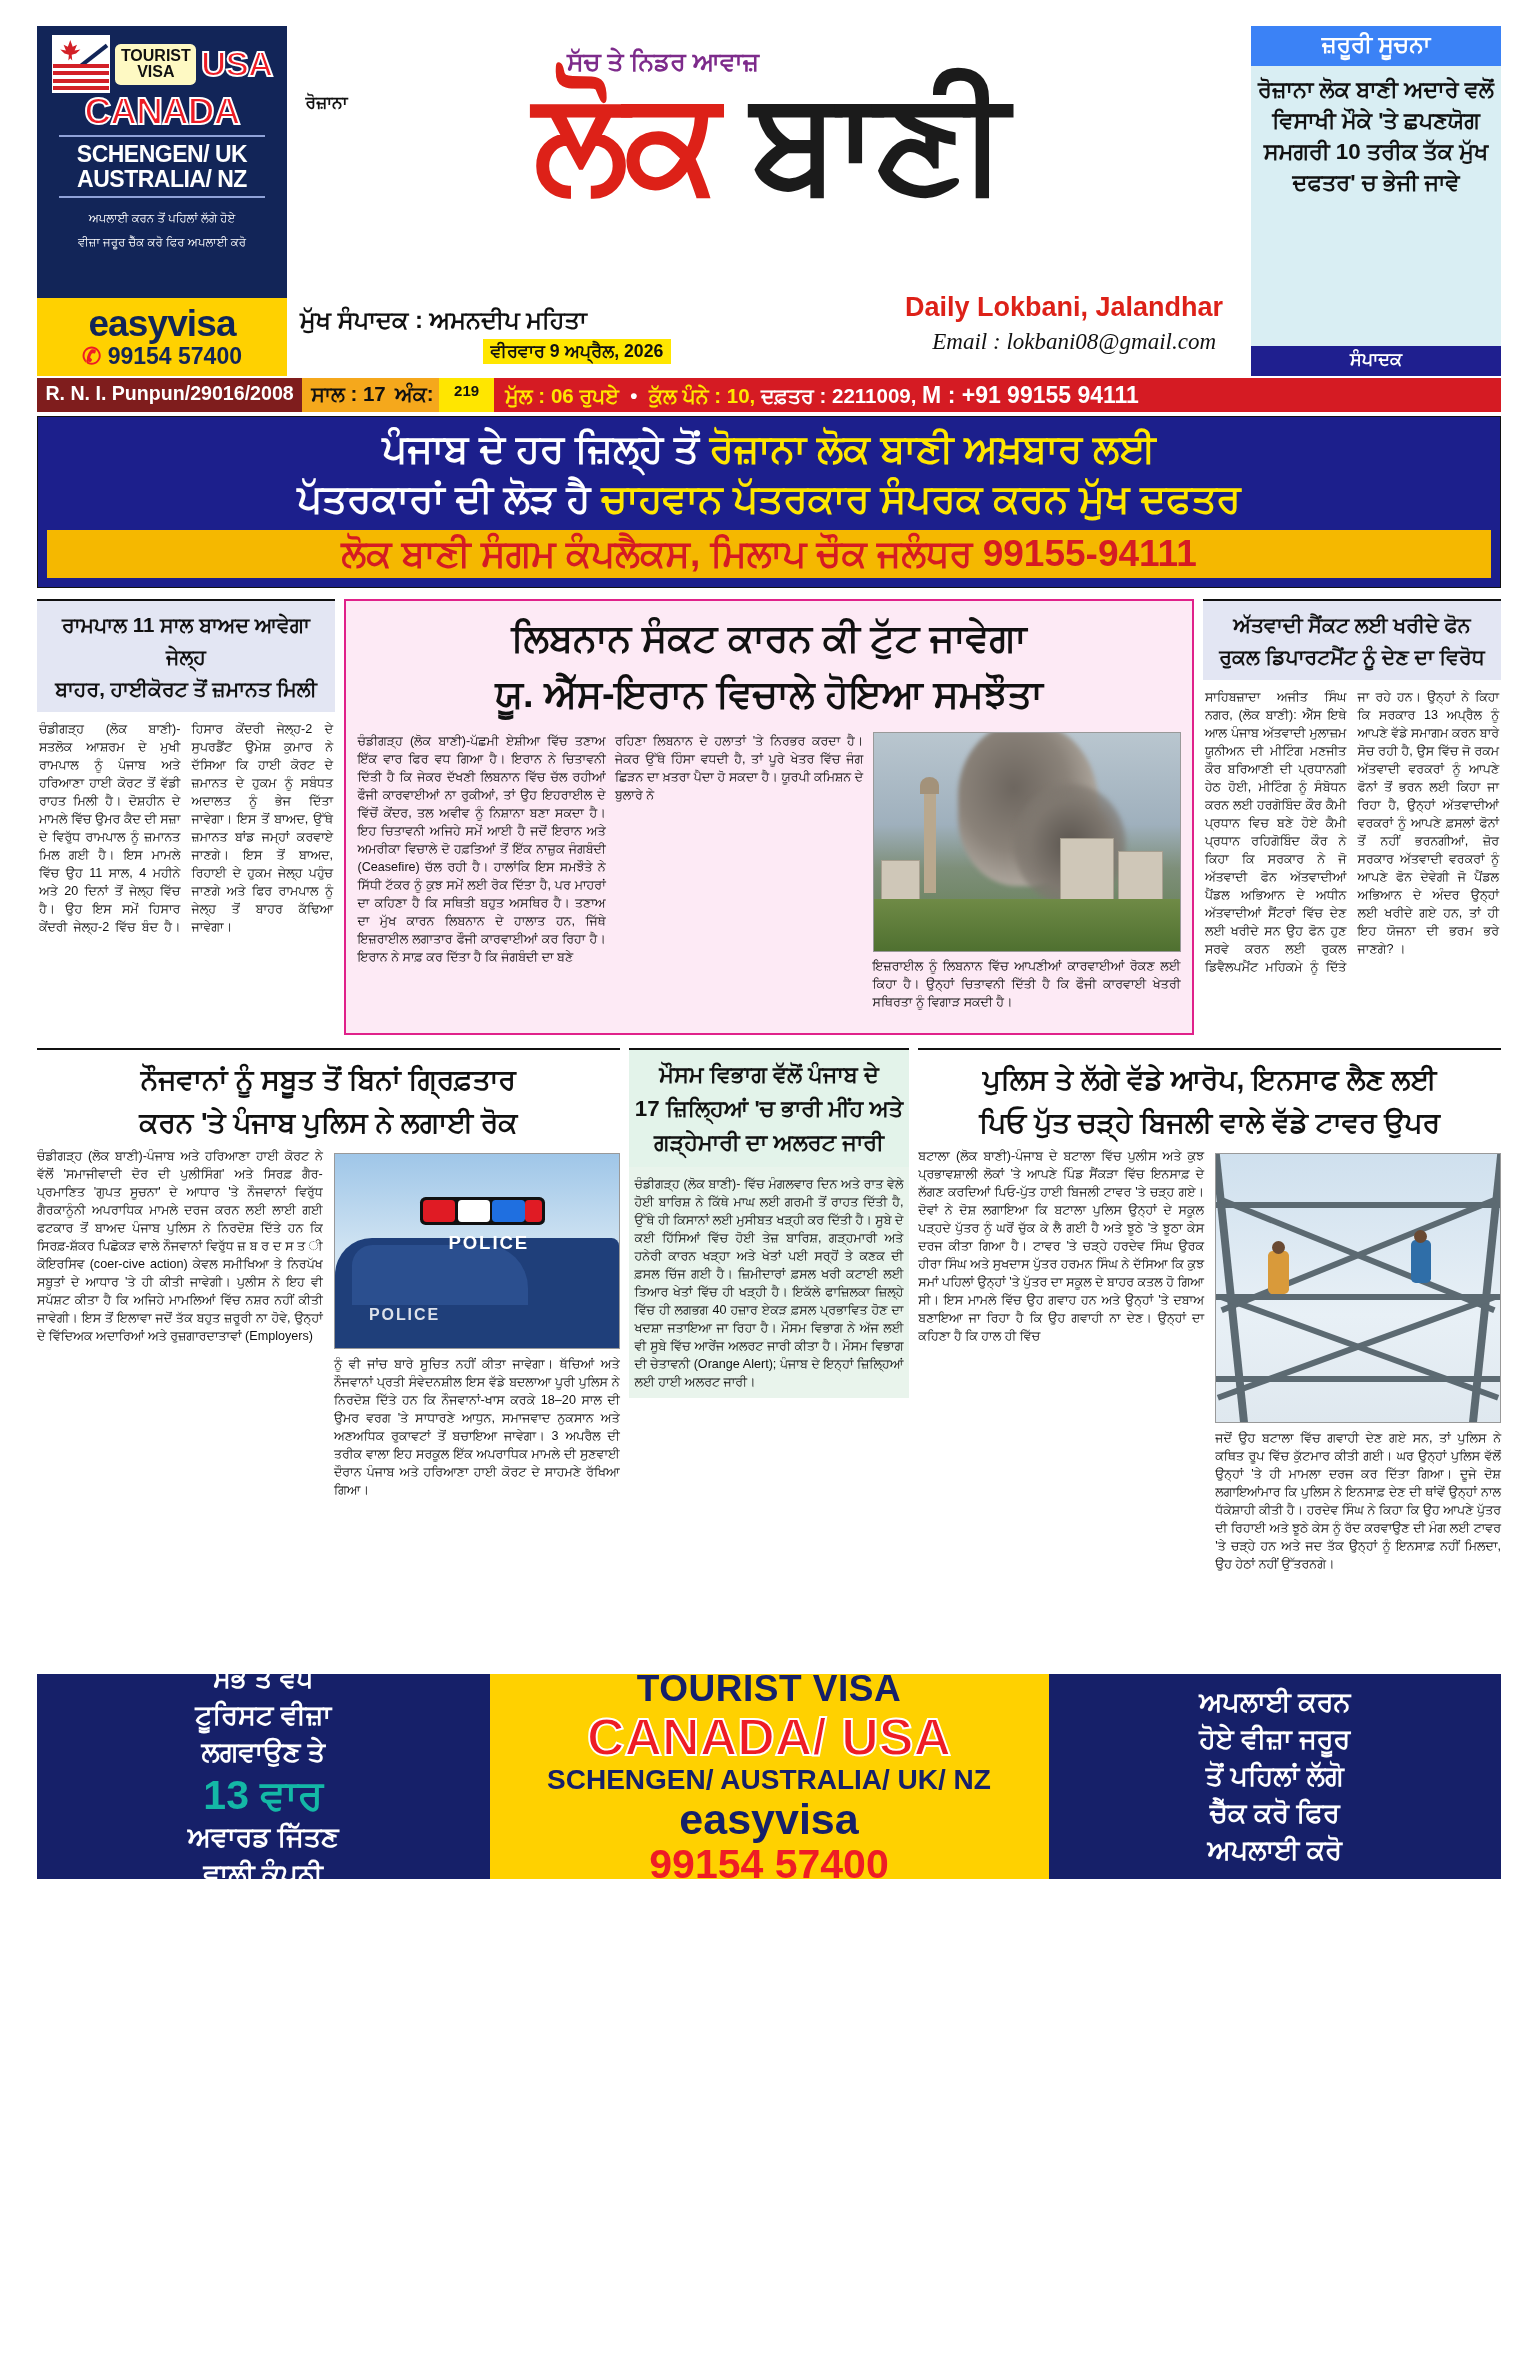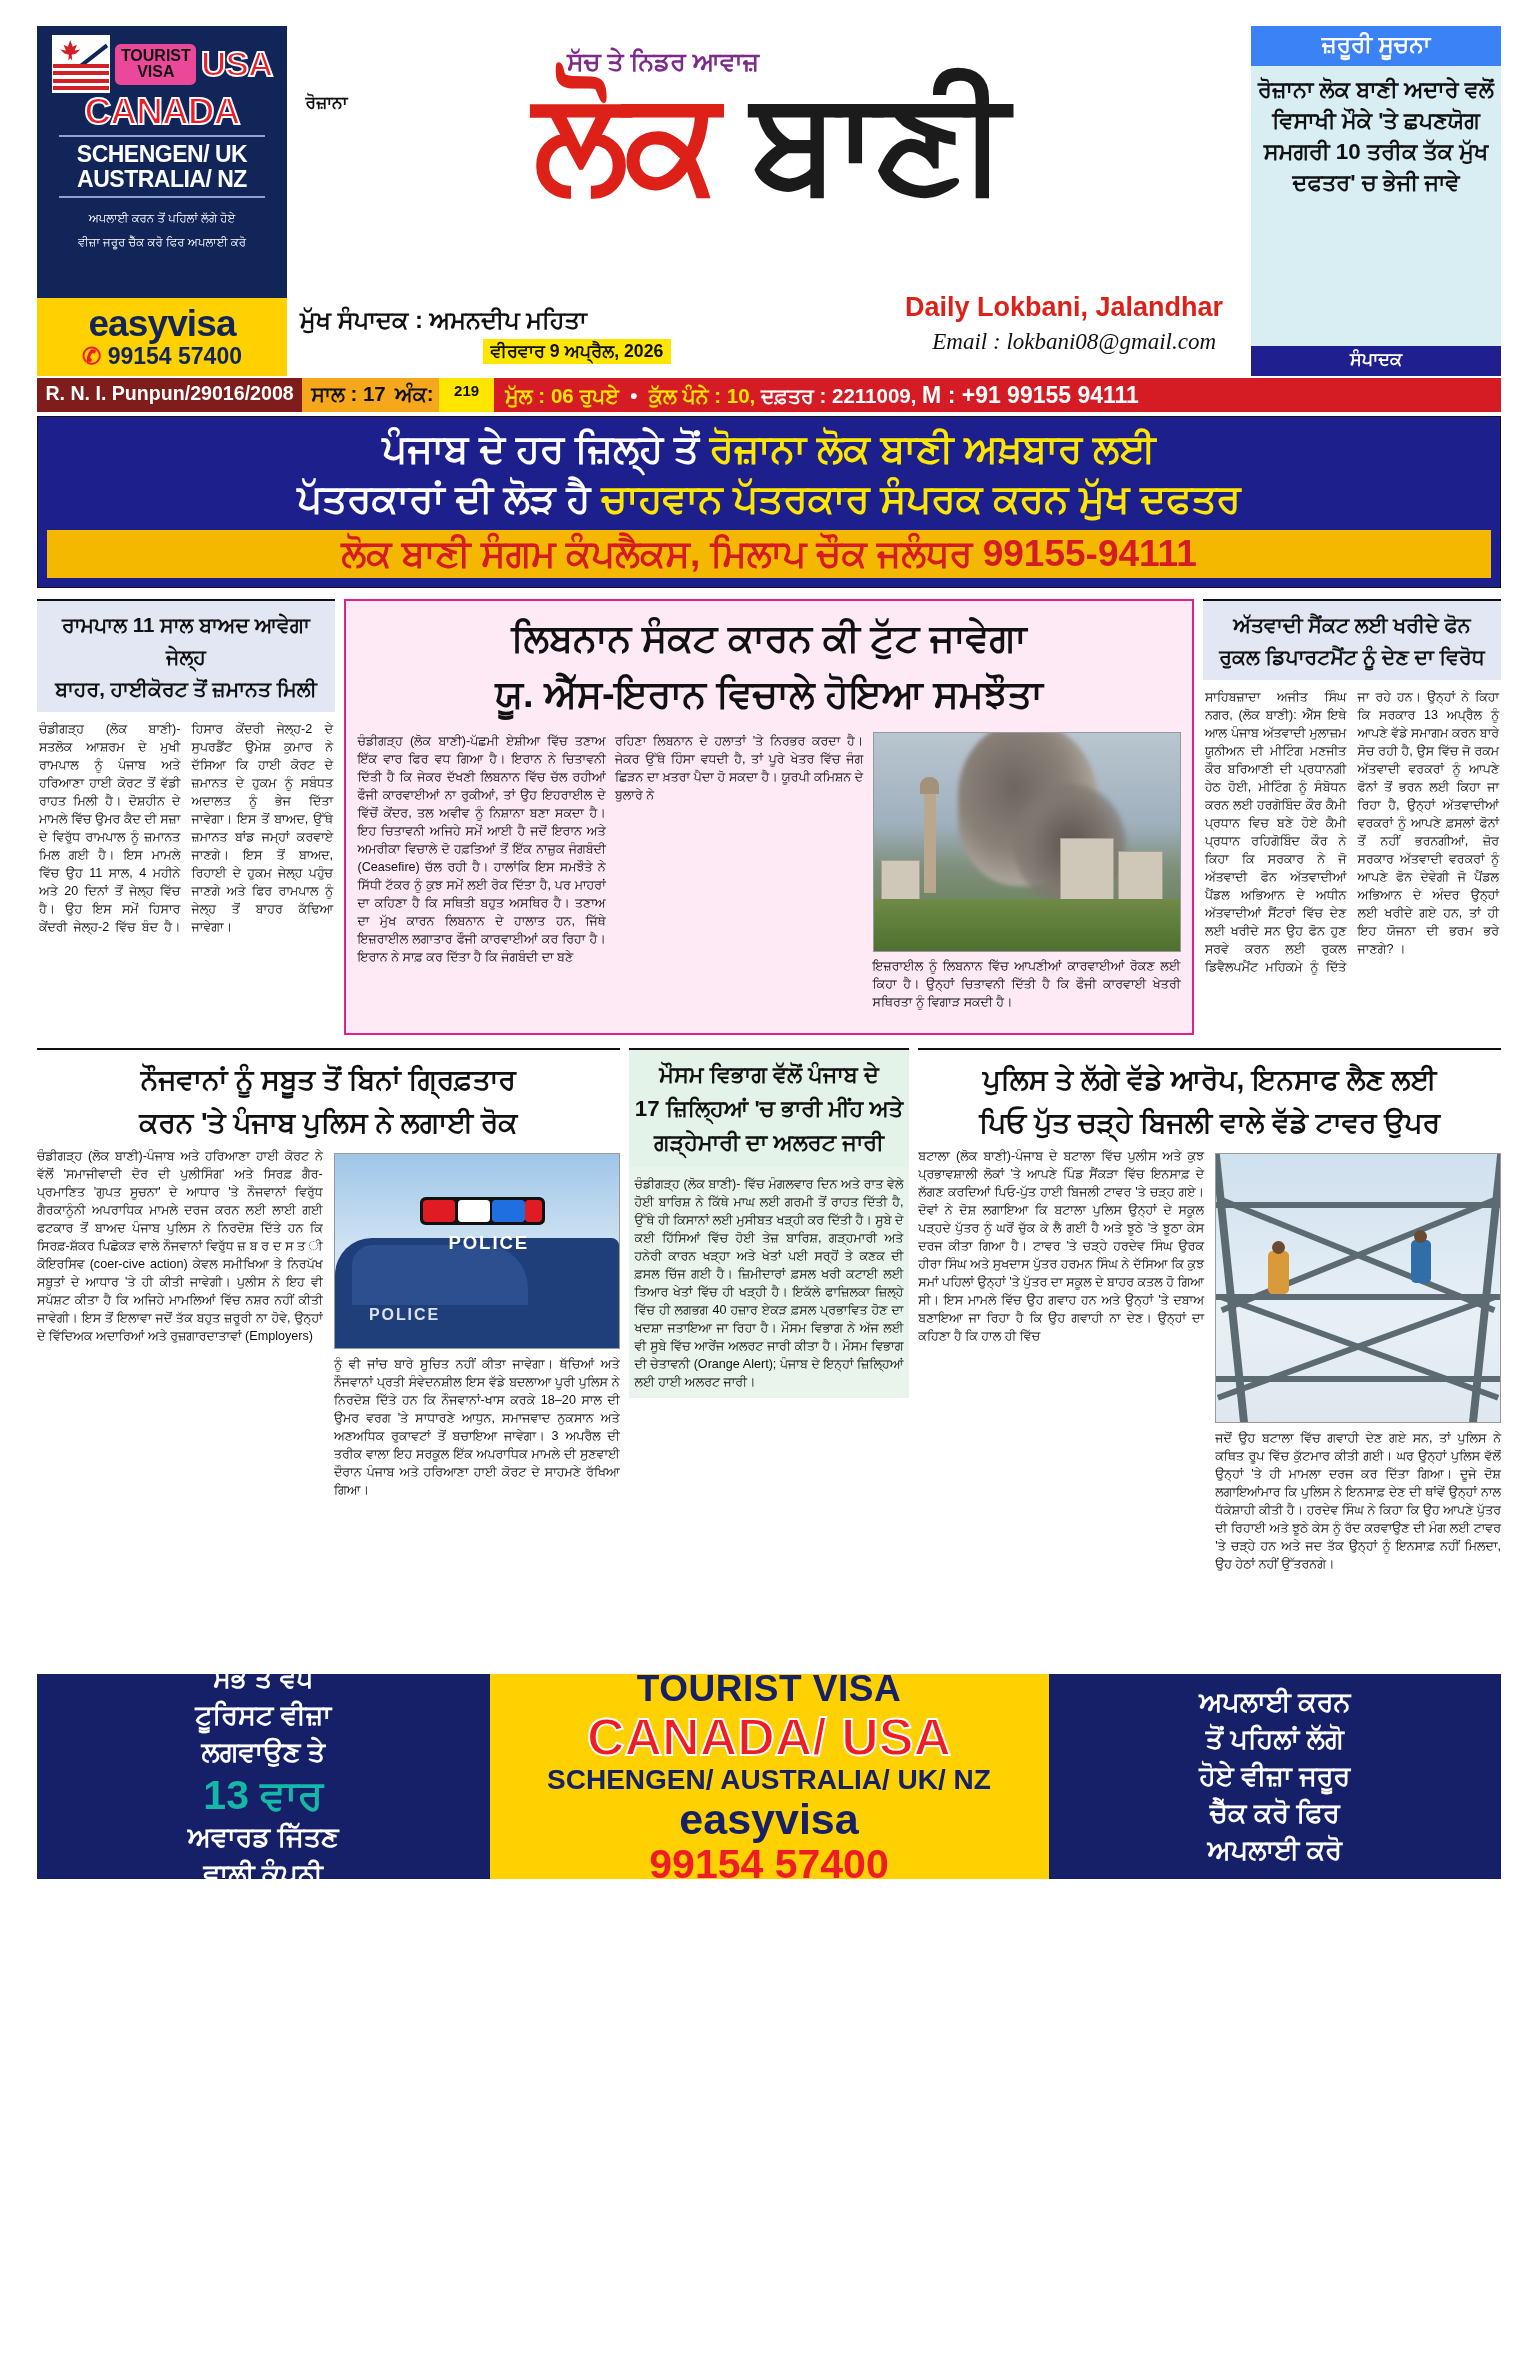--- a/index.html
+++ b/index.html
@@ -30,21 +30,21 @@
     content:""; position:absolute; left:5.6px; top:3.7px; width:24px;height:24px;
     background:#d32027;
     clip-path:polygon(50% 0%,60% 28%,78% 20%,68% 44%,92% 40%,74% 56%,56% 62%,58% 86%,50% 76%,42% 86%,44% 62%,26% 56%,8% 40%,32% 44%,22% 20%,40% 28%);
   }
   .flags:after{
     content:""; position:absolute; left:0; bottom:0; width:100%; height:50%;
     background:repeating-linear-gradient(180deg,#d32027 0 3.7px,#fff 3.7px 7.5px);
   }
   .flag-slash{ position:absolute; width:120%; height:3.7px; background:#122558; top:50%; left:-10%; transform:rotate(-38deg); }
   .tv-badge {
-    background:#ec4899; color:#111; font-weight:bold; font-size:16px; line-height:16px;
+    background:#fef9c3; color:#111; font-weight:bold; font-size:16px; line-height:16px;
     padding:4.7px 5.6px; border-radius:5.6px; text-align:center;
   }
   .usa-red {
     color:#ee1c25; font-weight:bold; font-size:35px; line-height:32px;
     -webkit-text-stroke:1.9px #fff; letter-spacing:-0.9px;
   }
   .canada-red {
     color:#ee1c25; font-weight:bold; font-size:37px; line-height:37px;
     -webkit-text-stroke:1.9px #fff; text-align:center; width:100%; letter-spacing:-0.9px;
   }
@@ -420,21 +420,21 @@
     </div>
     <div class="ba-center">
       <div class="ba-tv">TOURIST VISA</div>
       <div class="ba-cu">CANADA/ USA</div>
       <div class="ba-sch">SCHENGEN/ AUSTRALIA/ UK/ NZ</div>
       <div class="ba-ev">easyvisa</div>
       <div class="ba-ph">99154 57400</div>
     </div>
     <div class="ba-right">
       <div>ਅਪਲਾਈ ਕਰਨ</div>
+      <div>ਹੋਏ ਵੀਜ਼ਾ ਜਰੂਰ</div>
       <div>ਤੋਂ ਪਹਿਲਾਂ ਲੱਗੋ</div>
-      <div>ਹੋਏ ਵੀਜ਼ਾ ਜਰੂਰ</div>
       <div>ਚੈੱਕ ਕਰੋ ਫਿਰ</div>
       <div>ਅਪਲਾਈ ਕਰੋ</div>
     </div>
   </div>
 
 </div>
 
 
 </body></html>

